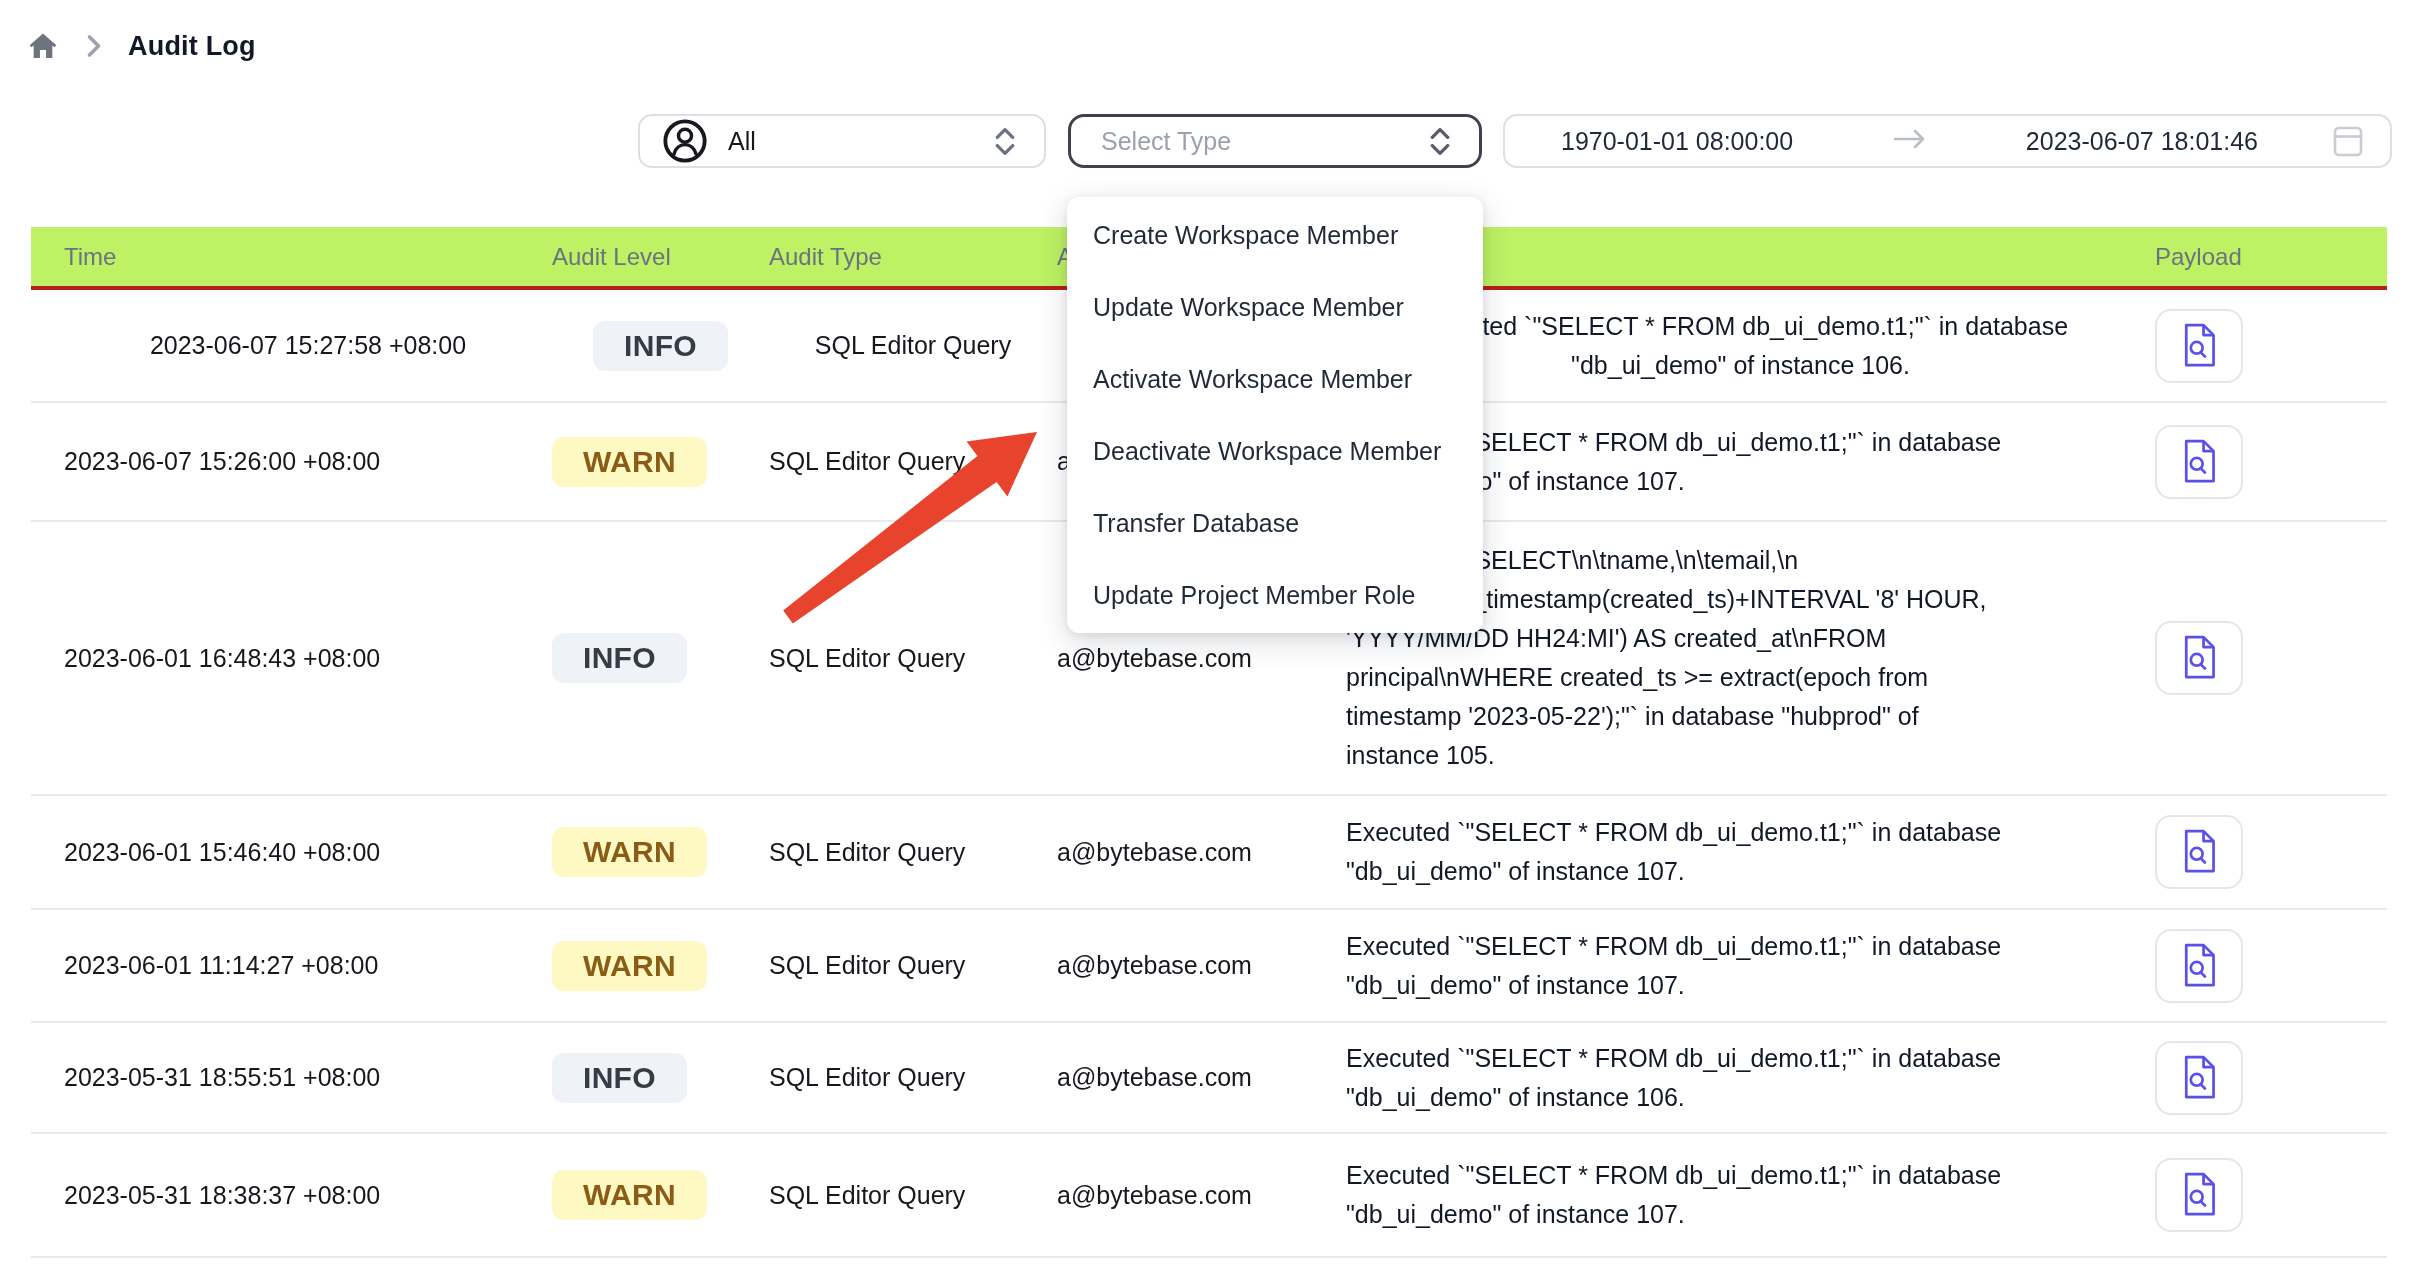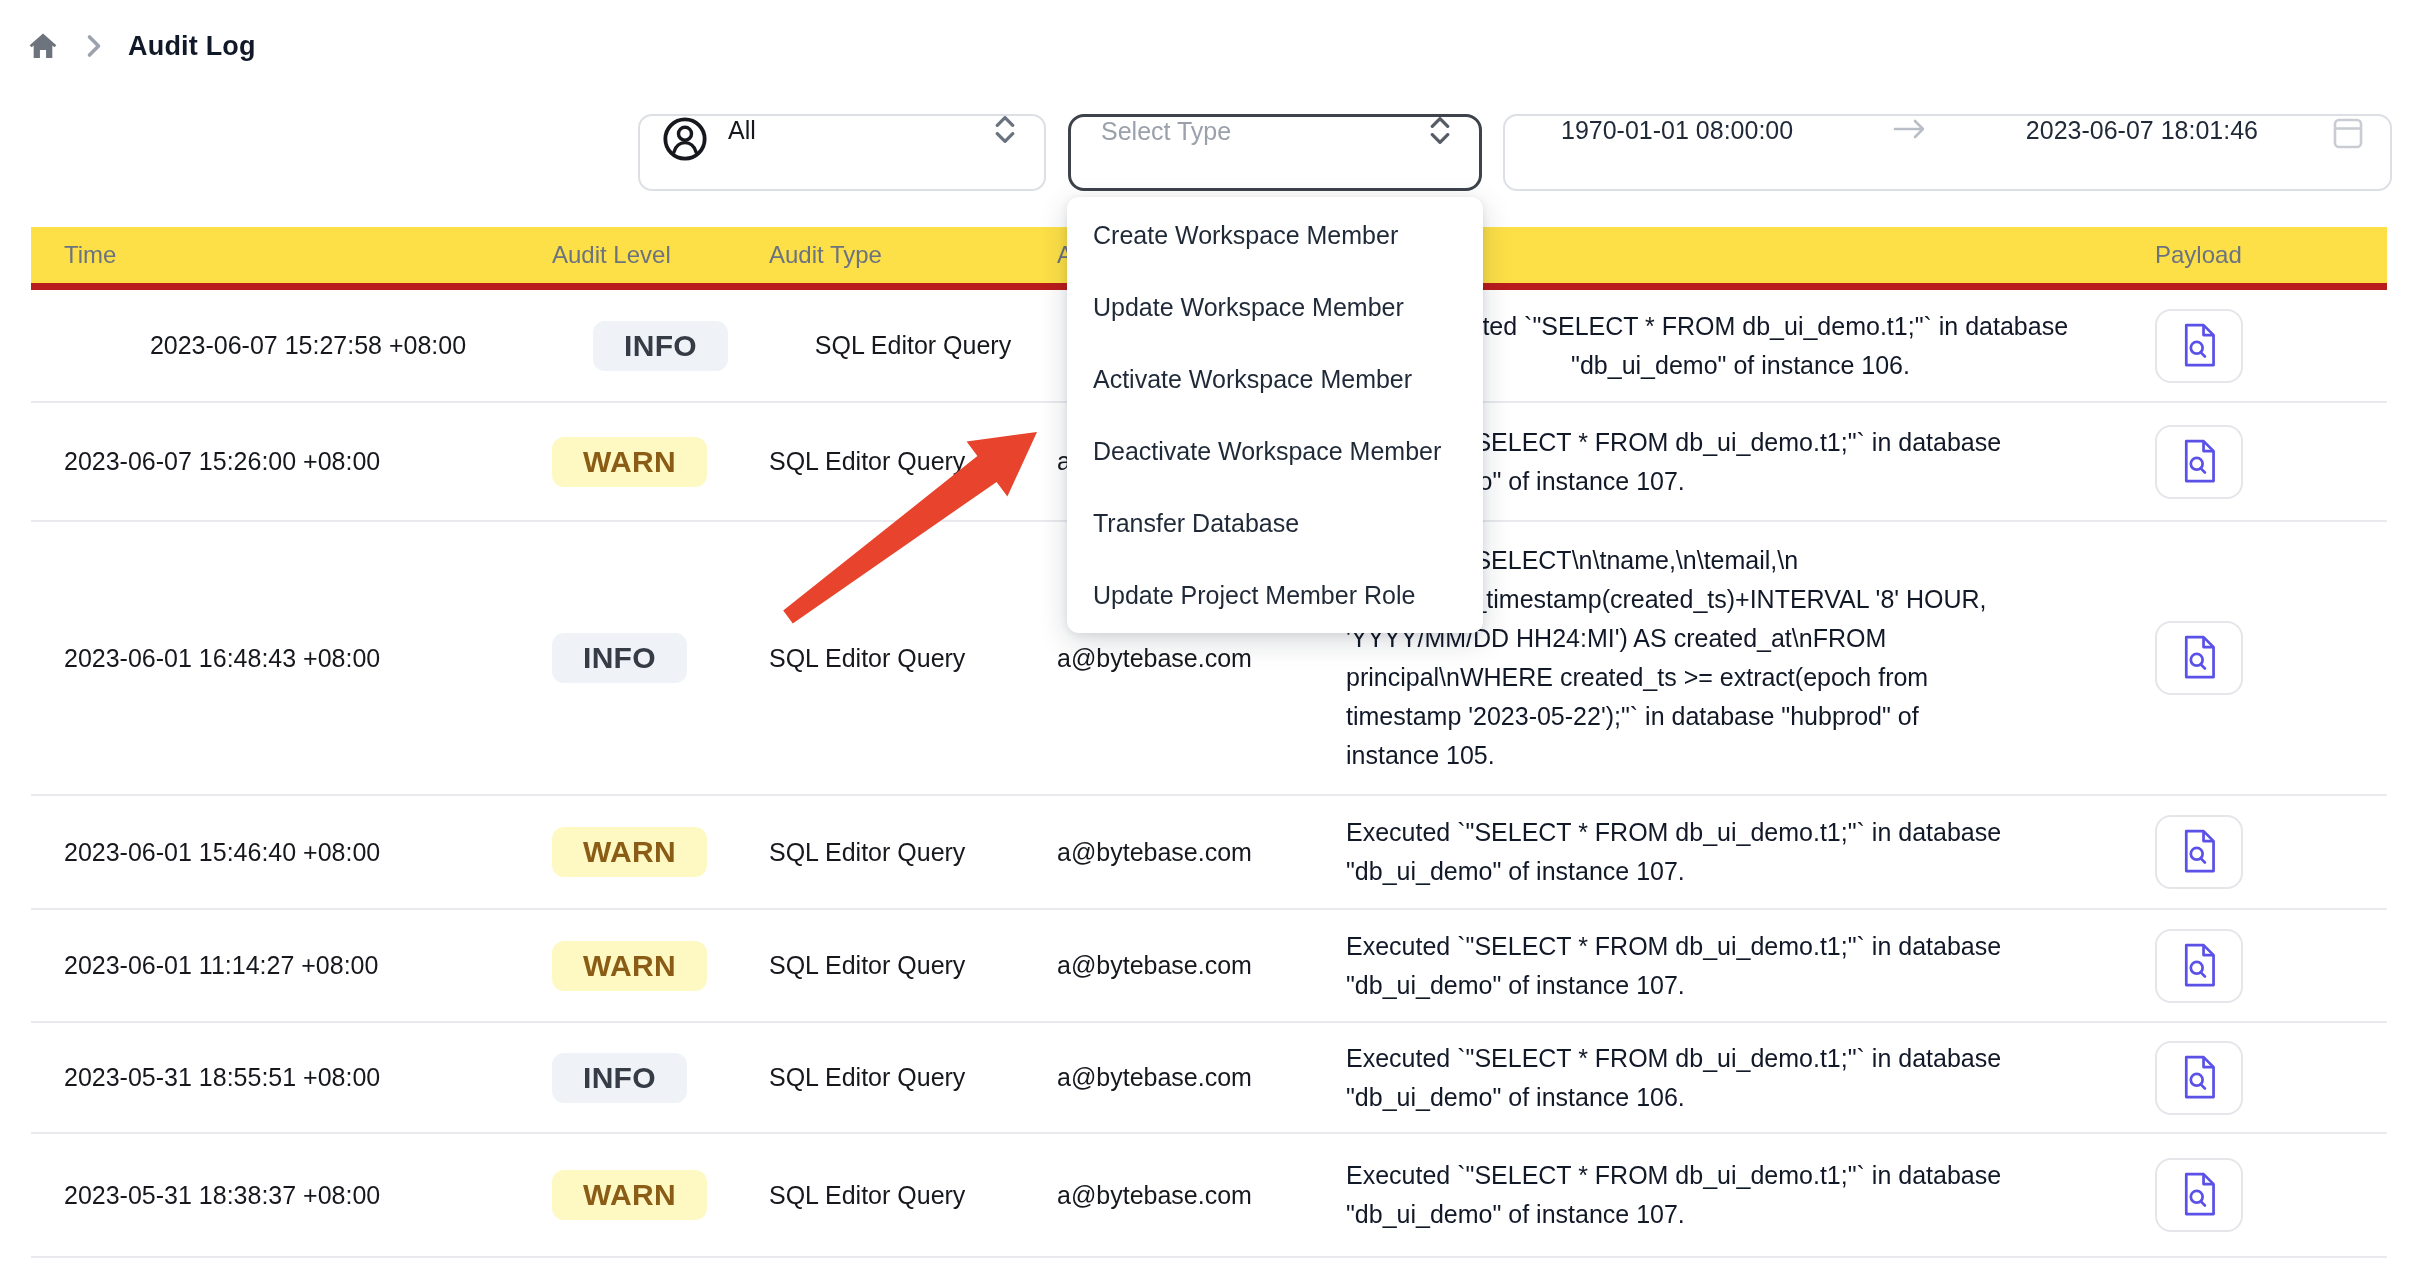--- a/index.html
+++ b/index.html
@@ -5,38 +5,38 @@
   * { margin:0; padding:0; box-sizing:border-box; }
   html,body { width:2410px; height:1268px; background:#ffffff;
     font-family:"Liberation Sans", sans-serif; color:#16181d; overflow:hidden; }
   .abs { position:absolute; }
 
   
   #breadcrumb { left:26px; top:30px; display:flex; align-items:center; gap:26px; }
   #breadcrumb .title { font-size:27px; font-weight:600; color:#111827; letter-spacing:.2px; }
 
   
-  .control { position:absolute; top:114px; height:77px; background:#fff;
-    border:2px solid #dcdfe4; border-radius:14px; display:flex; }
+  .control { position:absolute; top:114px; height:54px; background:#fff;
+    border:2px solid #dcdfe4; border-radius:14px; display:flex; align-items:center; }
   #actor-select { left:638px; width:408px; padding:0 28px 0 22px; cursor:pointer; }
   #actor-select .val { font-size:25px; color:#16181d; margin-left:20px; flex:1; }
   #type-select { left:1068px; width:414px; border:3px solid #3d424b; border-radius:16px;
     padding:0 28px 0 30px; cursor:pointer; }
   #type-select .ph { font-size:25px; color:#9aa1ab; flex:1; }
   #date-range { left:1503px; width:889px; padding:0 26px 0 56px; cursor:pointer;gap:46px; }
   #date-range .d { font-size:25px; color:#1f2937; }
   #date-range .sep { flex:1; text-align:center; }
 
   .chevrons { display:flex; flex-direction:column; gap:5px; }
 
   
   #audit-table { left:31px; top:227px; width:2356px; height:1041px; }
   .grid { display:grid; grid-template-columns:488px 217px 288px 289px 809px 232px;
     padding-left:33px; align-items:center; }
-  #thead { height:63px; background:#fde047; border-bottom:7px solid #b91c1c;
+  #thead { height:63px; background:#bef264; border-bottom:4px solid #b91c1c;
     font-size:24px; font-weight:500; color:#6b7280; }
   .row { border-bottom:2px solid #e8eaed; font-size:25px; color:#16181d; background:#fff; }
   .row .comment { font-size:25px; line-height:39px; color:#111827; padding-right:20px; }
   .r-h1 { height:113px;text-align:center; } .r-h2 { height:119px; } .r-h3 { height:274px; }
   .r-h4 { height:114px; } .r-h5 { height:113px; } .r-h6 { height:111px; } .r-h7 { height:124px; }
   #table-bottom-line { height:10px; border-bottom:2px solid #e7e9ec; margin-top:4px;
     border-bottom-width:2px; width:2356px; }
 
   .badge { display:inline-flex; align-items:center; justify-content:center;
     font-size:30px; font-weight:700; letter-spacing:.3px; border-radius:12px;

